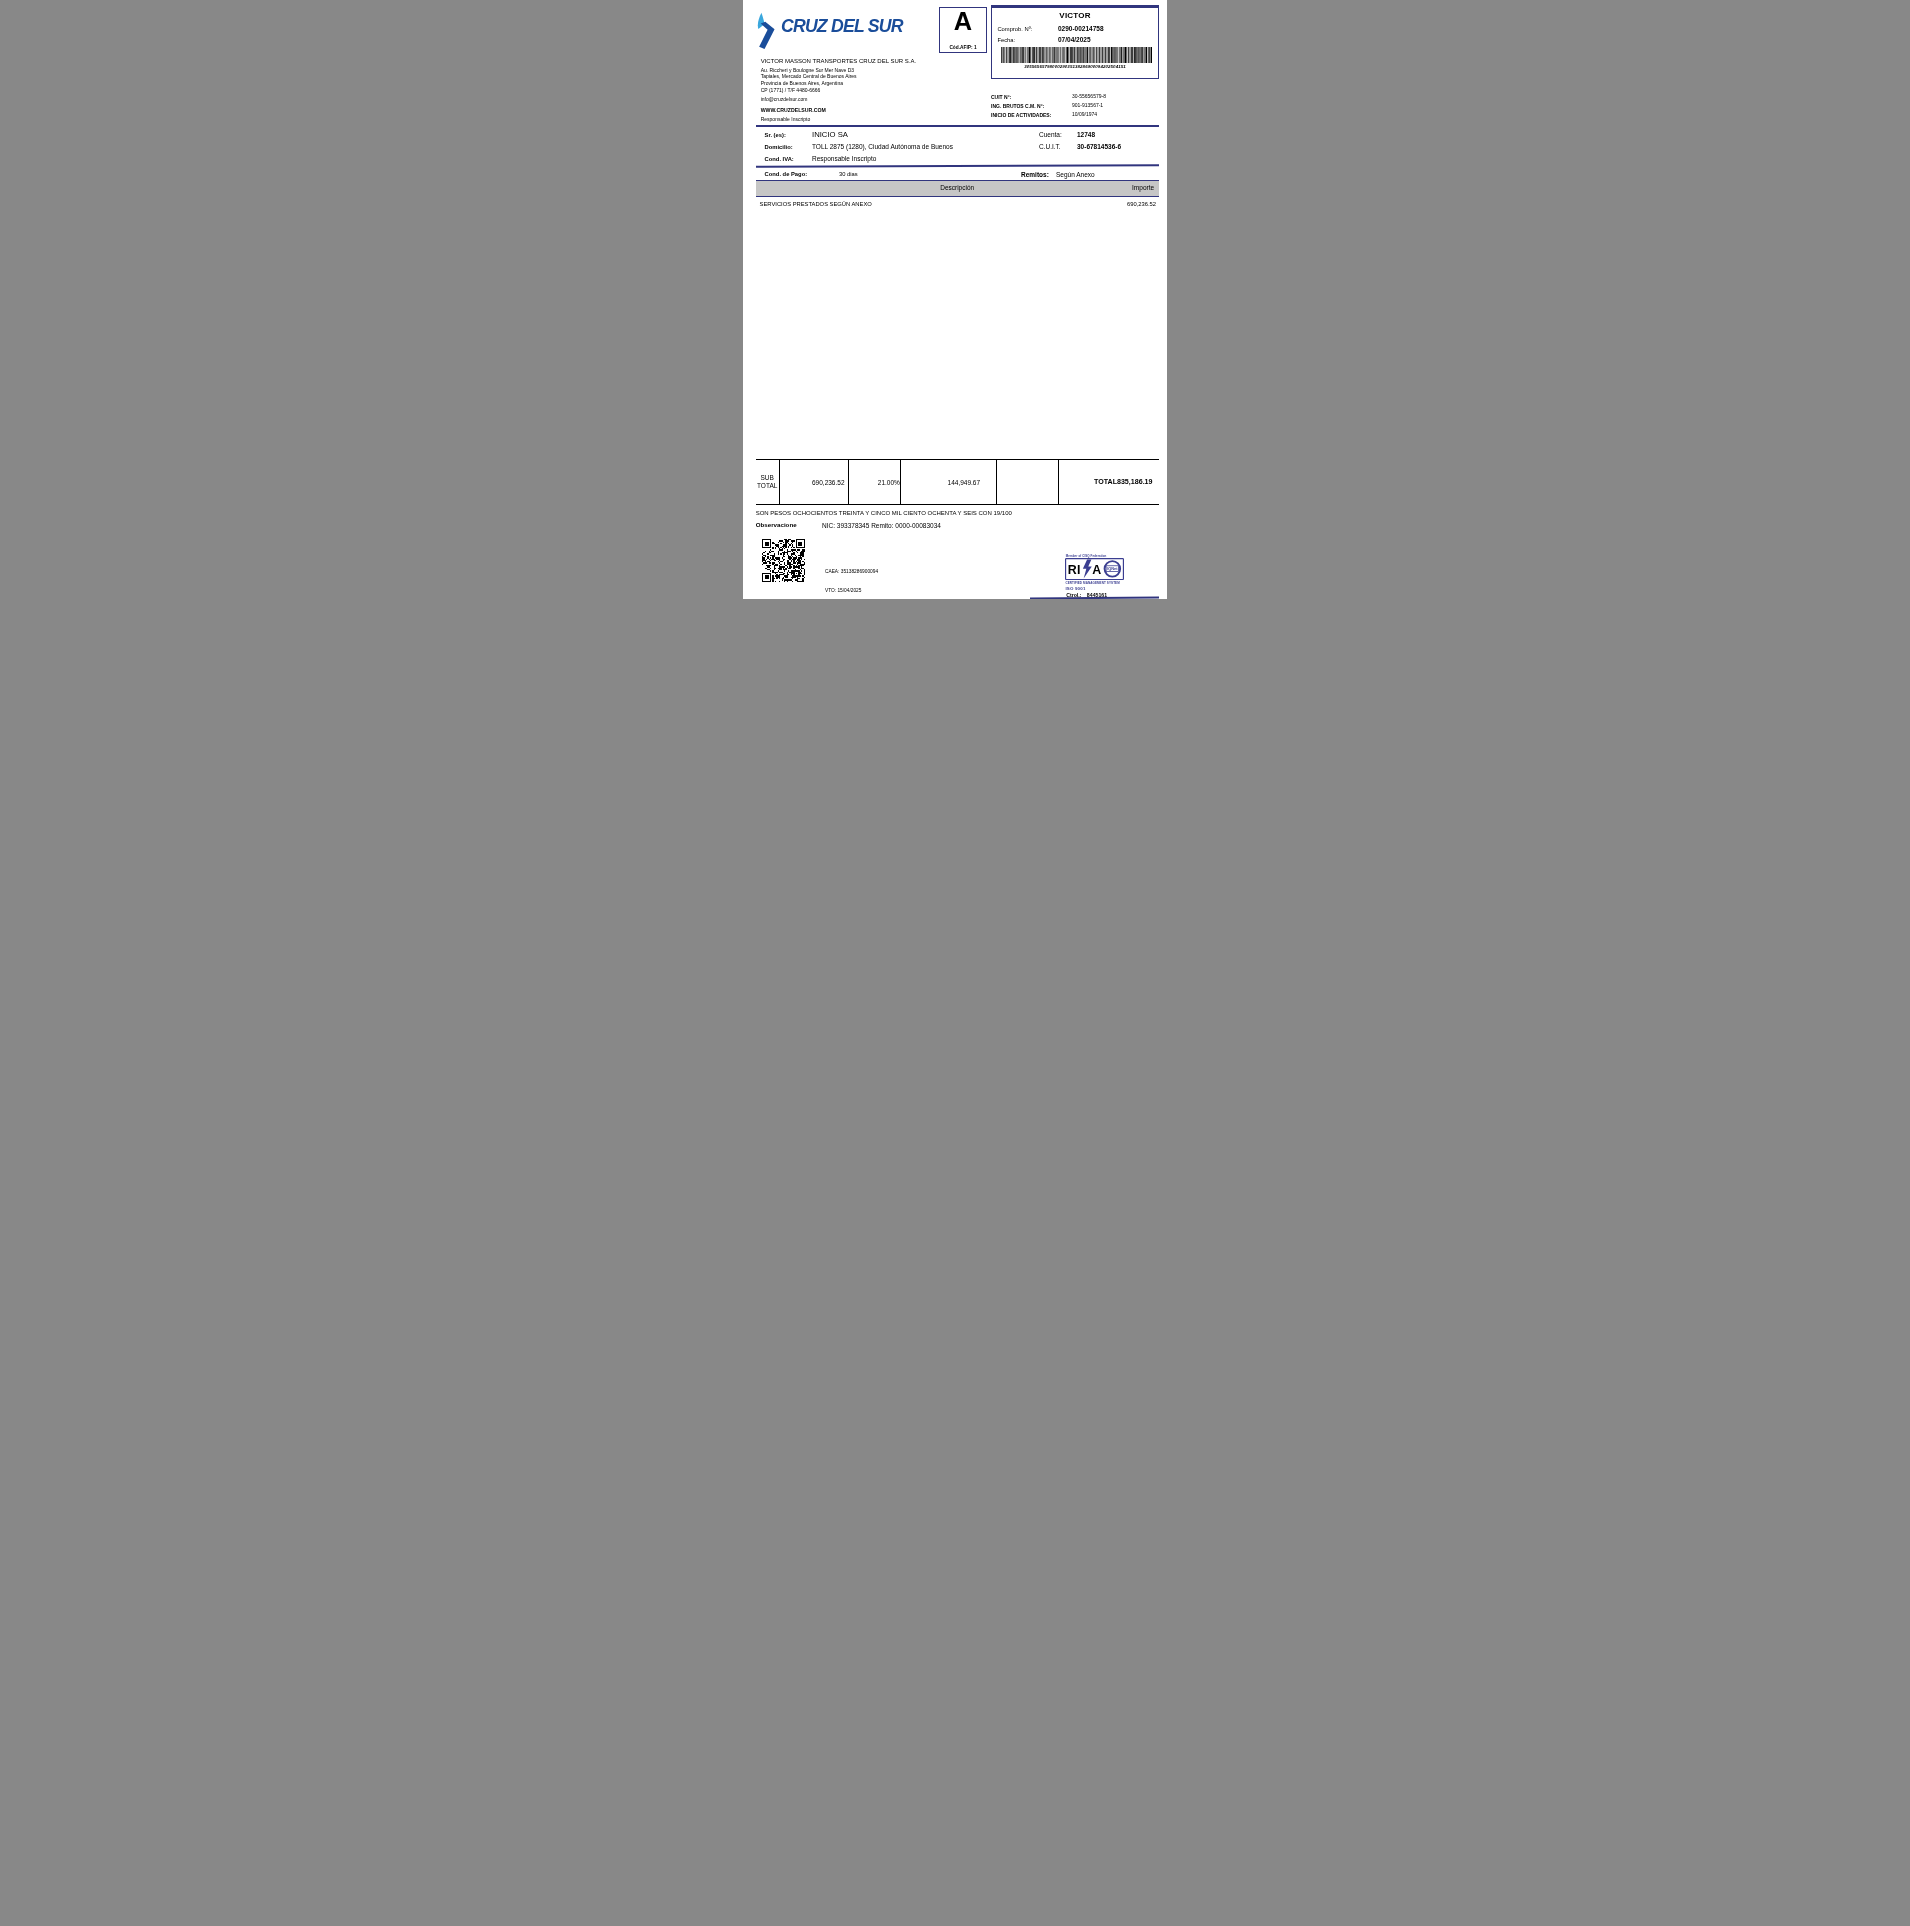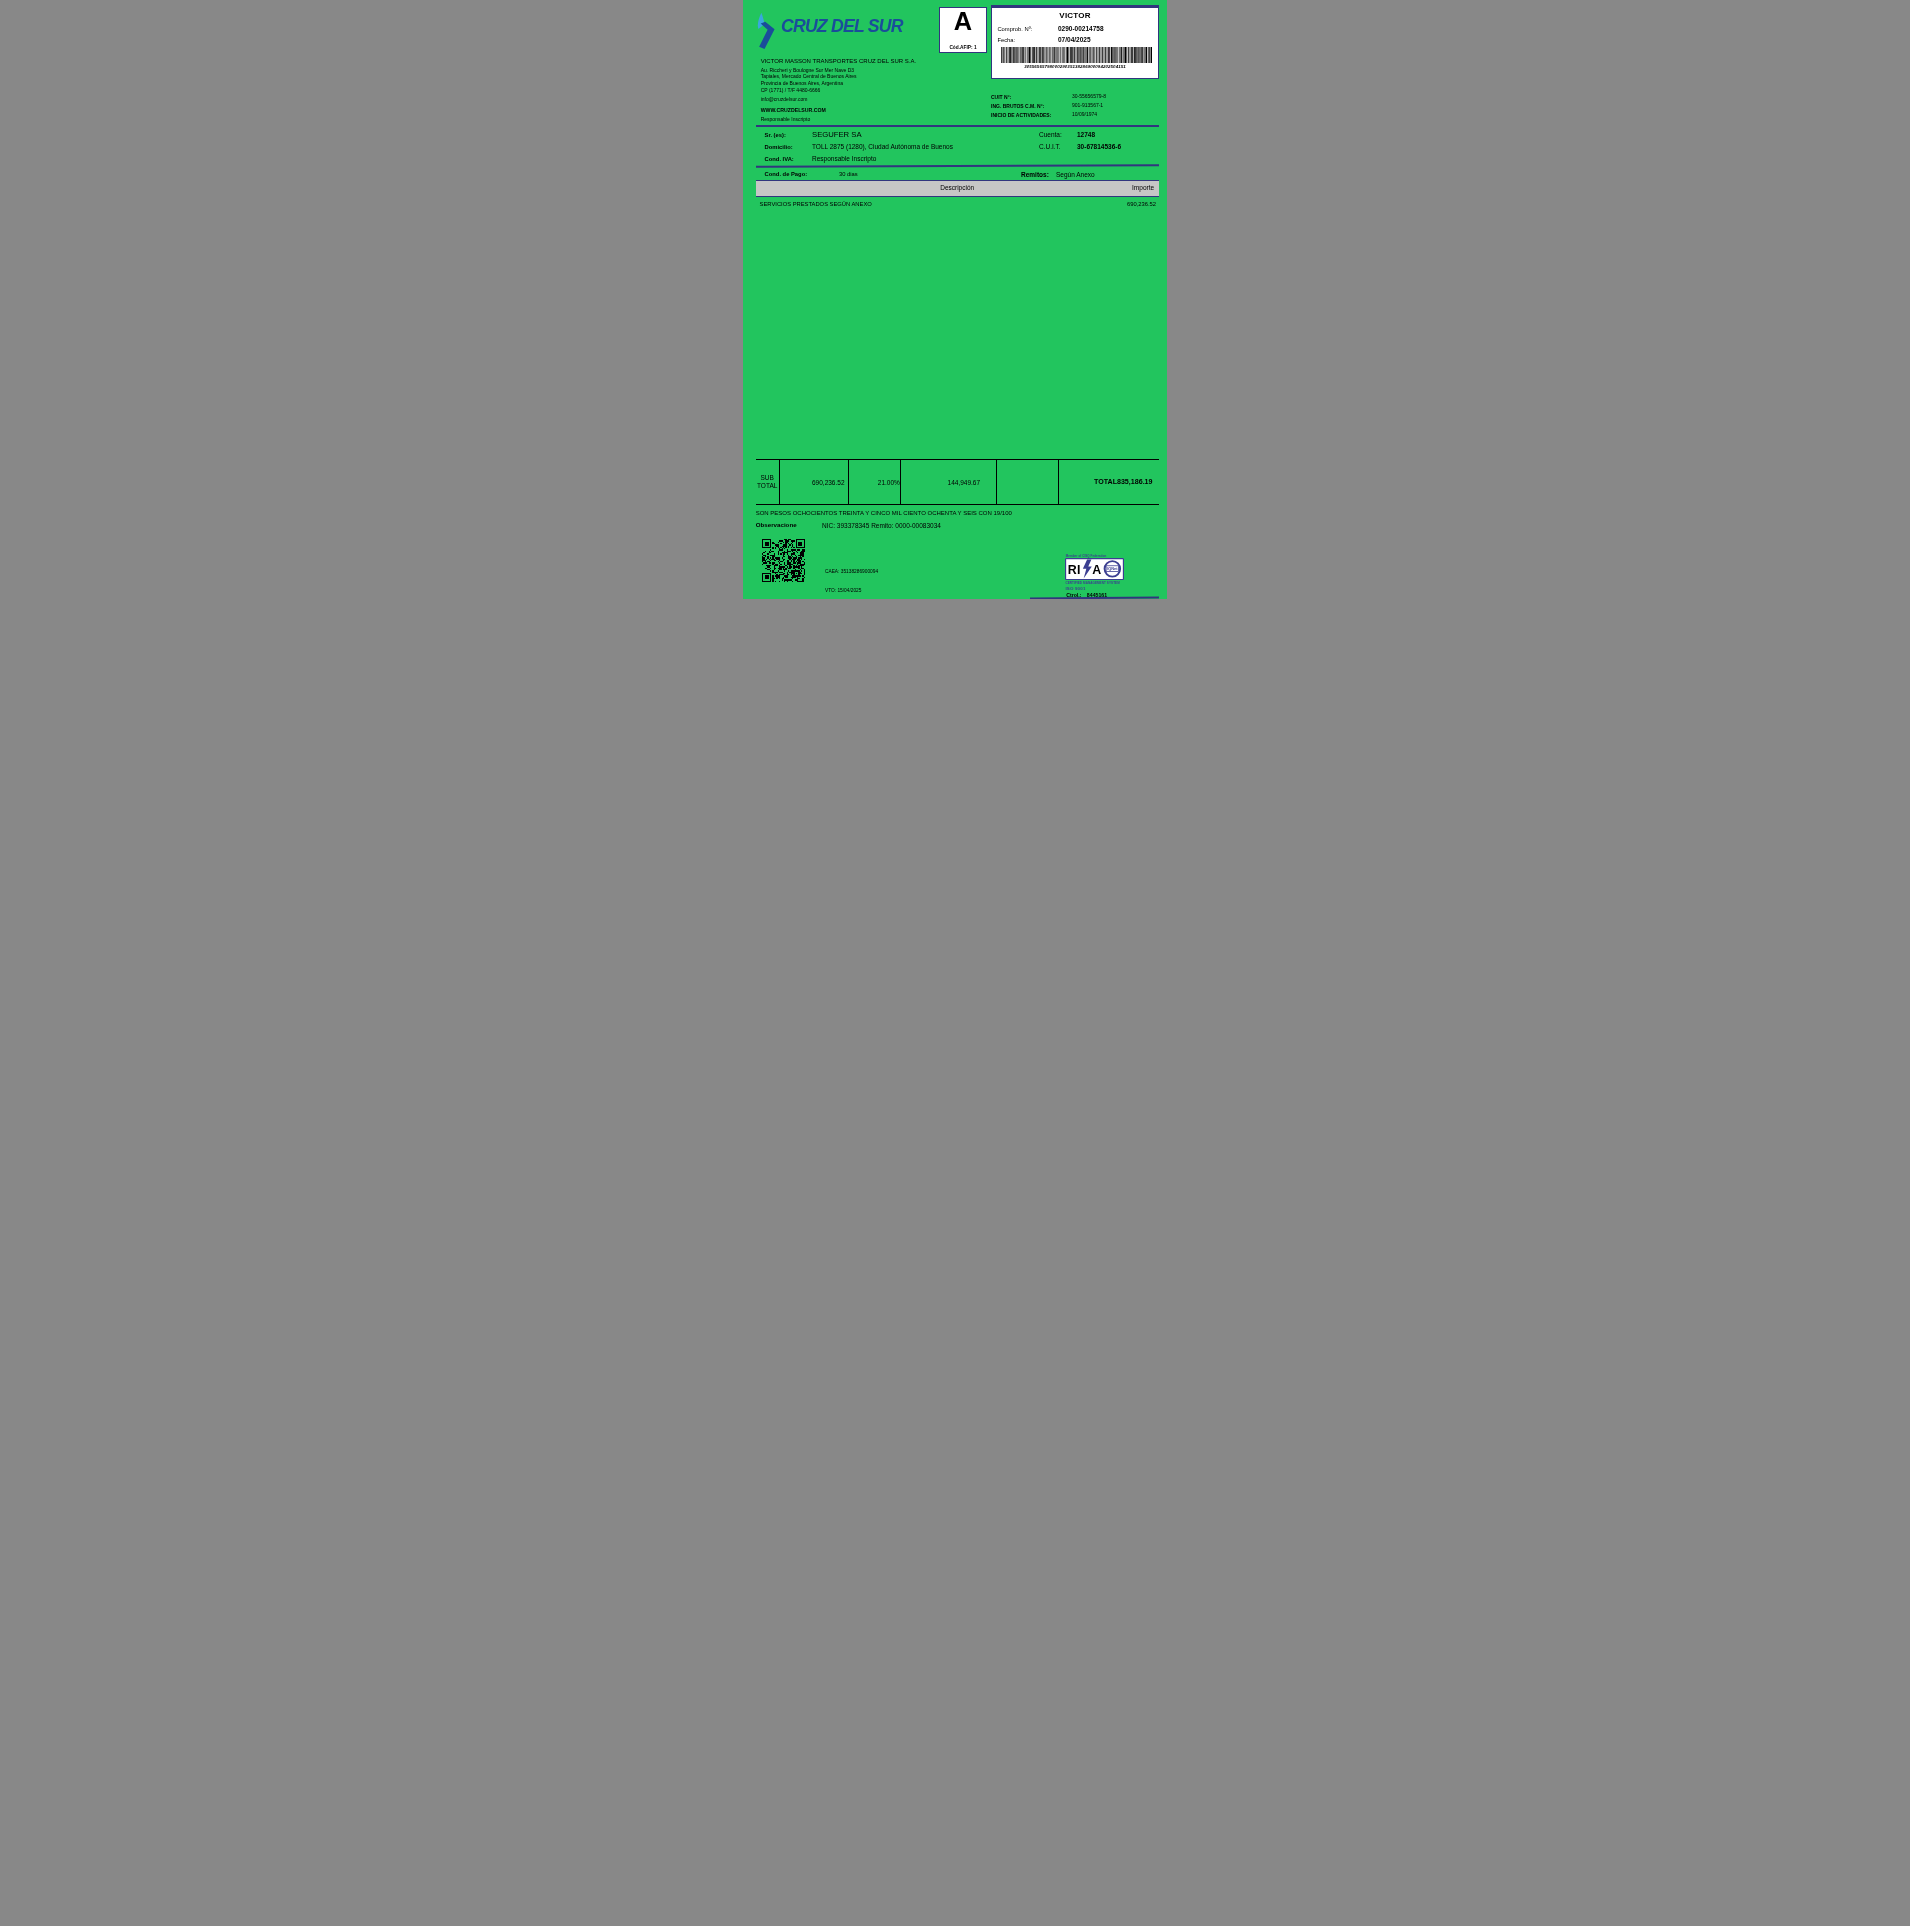--- a/index.html
+++ b/index.html
@@ -2,21 +2,21 @@
 <html style="--navy: #31357e; --logo-blue: #1a4d9a; --logo-light: #3aa7dd; --rina: #3b3e91; --hdrgray: #c6c6c6;font-size:6.2px"><head>
 <meta charset="utf-8">
 <style>
   :root{
     --navy:#31357e; --logo-blue:#1a4d9a; --logo-light:#3aa7dd;
     --rina:#3b3e91; --hdrgray:#c6c6c6; --ink:#000000;
   }
   *{margin:0;padding:0;box-sizing:border-box;}
   html,body{background:#888;}
   .page{
-    position:relative;width:424px;height:599px;margin:0 auto;background:#22c55e;
+    position:relative;width:424px;height:599px;margin:0 auto;background:#ffffff;
     font-family:"Liberation Sans","DejaVu Sans",sans-serif;color:var(--ink);
     overflow:hidden;
   }
   .abs{position:absolute;}
   
   .brand{left:12.7px;top:10px;width:183px;height:44px;}
   .brand-arrow{position:absolute;left:0;top:2.3px;width:24px;height:37px;}
   .brand-name{
     position:absolute;left:25.4px;top:6.2px;font-size:18px;font-weight:800;font-style:italic;
     color:var(--logo-blue);letter-spacing:-0.8px;white-space:nowrap;transform:scaleX(.98);transform-origin:left;
@@ -269,21 +269,21 @@
     </div>
     <div class="fs-row" style="top:17.7px">
       <span class="fs-label">INICIO DE ACTIVIDADES:</span>
       <span class="fs-value">10/09/1974</span>
     </div>
   </div>
 
   <div class="abs rule" style="top:125px"></div>
 
   <div class="abs lbl-b15" style="left:21.6px;top:132px">Sr. (es):</div>
-  <div class="abs val-20" style="left:69px;top:130px">SEGUFER SA</div>
+  <div class="abs val-20" style="left:69px;top:130px">INICIO SA</div>
   <div class="abs val-17" style="left:296px;top:131px">Cuenta:</div>
   <div class="abs b17" style="left:334px;top:131px">12748</div>
 
   <div class="abs lbl-b15" style="left:21.6px;top:144px">Domicilio:</div>
   <div class="abs val-17" style="left:69px;top:143px">TOLL 2875 (1280), Ciudad Autónoma de Buenos</div>
   <div class="abs val-17" style="left:296px;top:143px">C.U.I.T.</div>
   <div class="abs b17" style="left:334px;top:143px">30-67814536-6</div>
 
   <div class="abs lbl-b15" style="left:21.6px;top:156px">Cond. IVA:</div>
   <div class="abs val-17" style="left:69px;top:155px">Responsable Inscripto</div>

